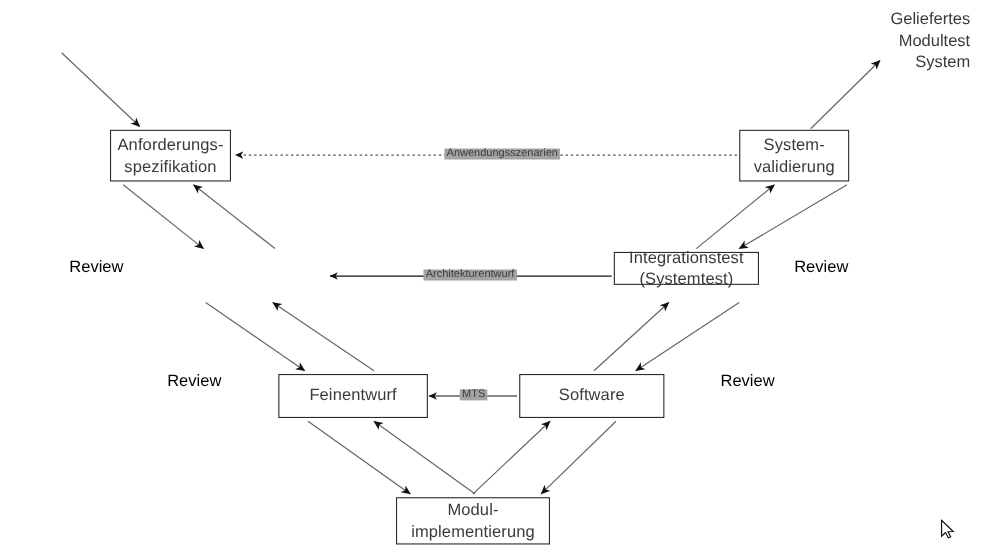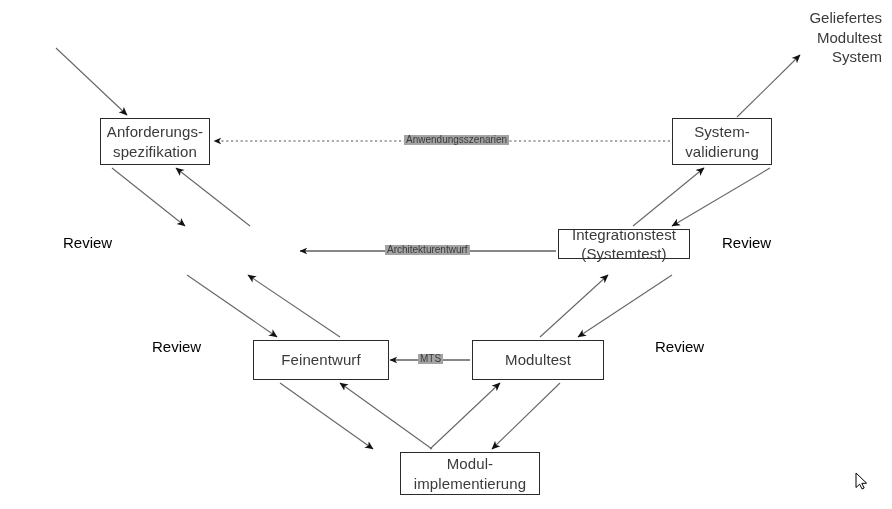--- a/index.html
+++ b/index.html
@@ -173,24 +173,24 @@
   <div class="node" style="left:558px; top:229px; width:132px; height:30px;">
     <span>Integrationstest
 (Systemtest)</span>
   </div>
 
   <div class="node" style="left:253px; top:340px; width:136px; height:40px;">
     <span>Feinentwurf</span>
   </div>
 
   <div class="node" style="left:472px; top:340px; width:132px; height:40px;">
-    <span>Modultest</span>
-  </div>
-
-  <div class="node" style="left:360px; top:452px; width:140px; height:43px;margin-left:40px;">
+    <span>Software</span>
+  </div>
+
+  <div class="node" style="left:360px; top:452px; width:140px; height:43px;">
     <span>Modul-
 implementierung</span>
   </div>
 
 
   <div class="free-label" style="left:770px; top:8px; text-align:right; width:112px;">Geliefertes Modultest
 System</div>
 
   <div class="review-label" style="left:63px; top:186px;">Review</div>
   <div class="review-label" style="left:152px; top:290px;">Review</div>

